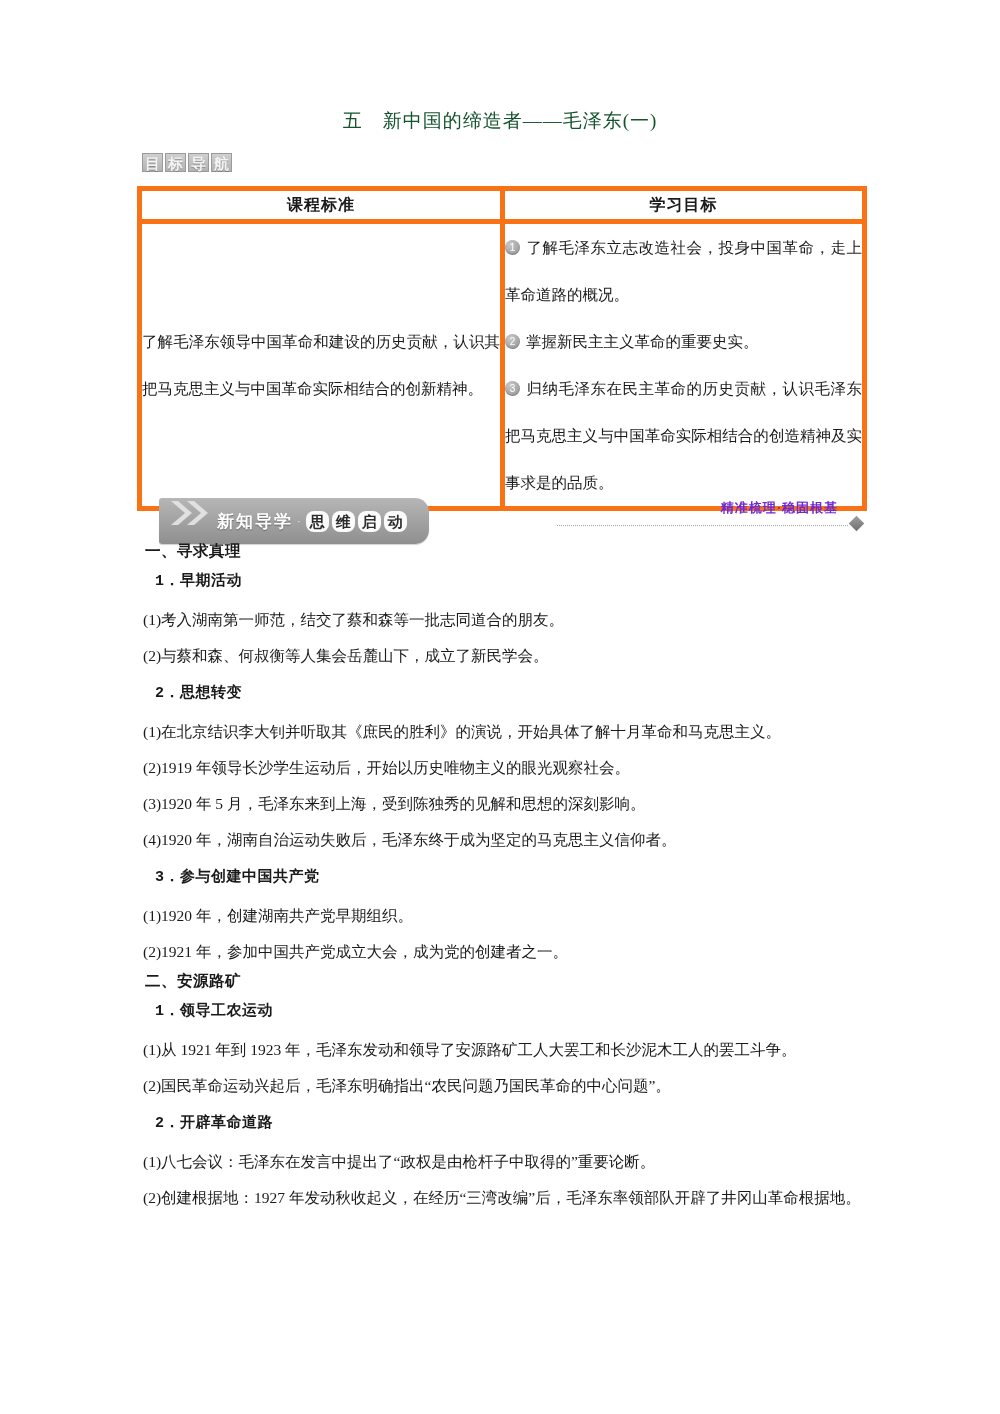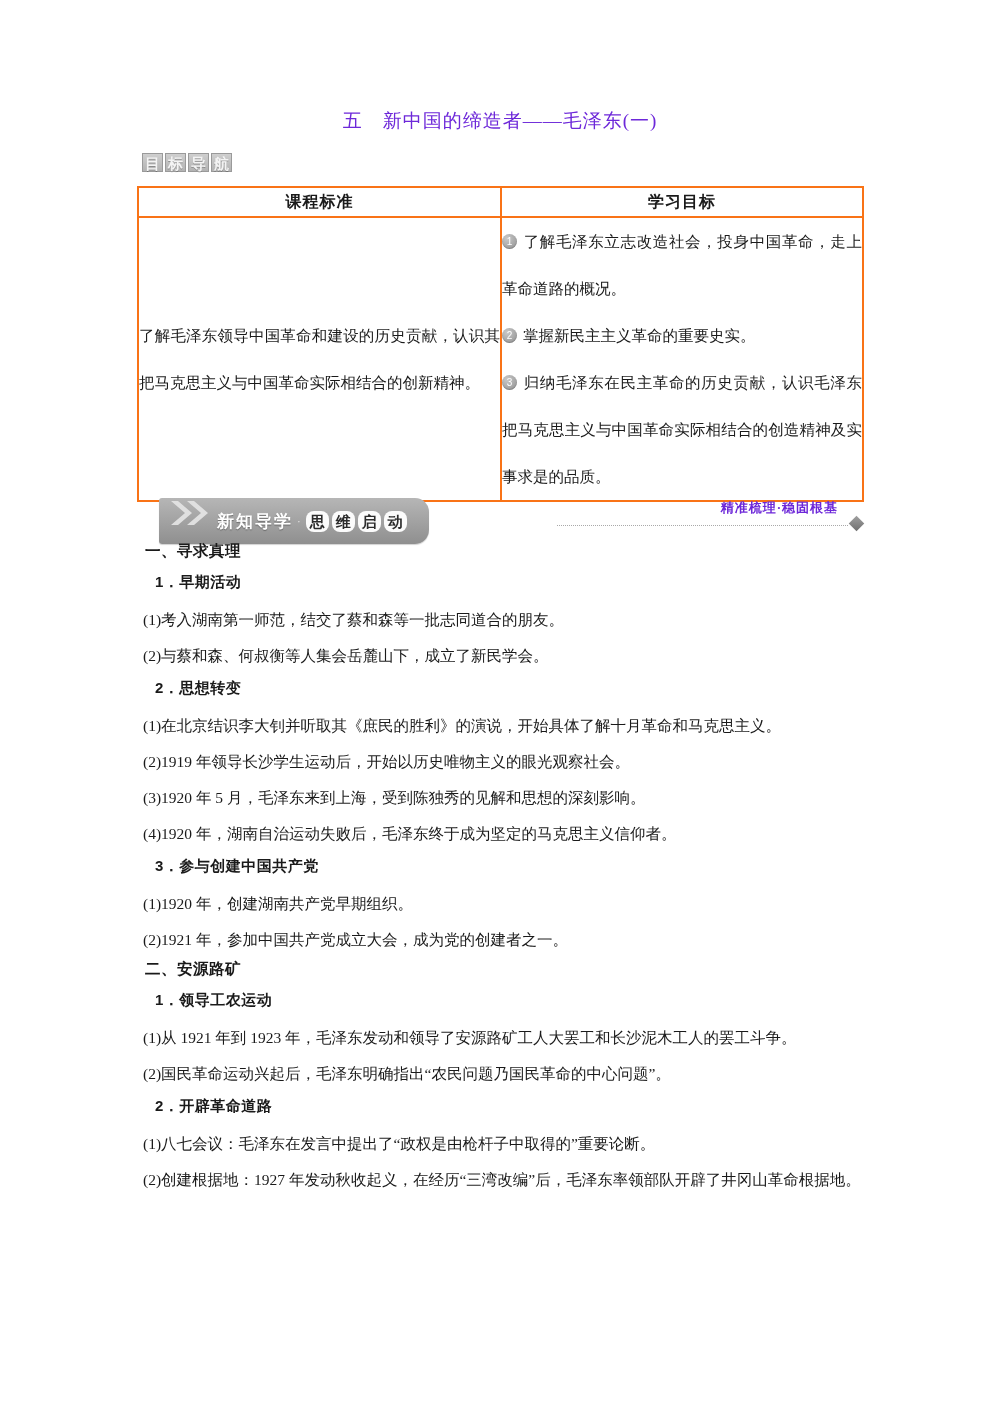--- a/index.html
+++ b/index.html
@@ -22,21 +22,21 @@
 
   
   .doc-title {
     position: absolute;
     left: 0; right: 0;
     top: 108px;
     text-align: center;
     font-size: 19px;
     letter-spacing: 1px;
     font-family: "Liberation Serif", "DejaVu Serif", serif;
-    color: #6d28d9;
+    color: #14532d;
   }
 
   
   .goal-badge {
     position: absolute;
     left: 142px;
     top: 153px;
     display: flex;
     gap: 2px;
   }
@@ -59,21 +59,21 @@
   
   .obj-table {
     position: absolute;
     left: 137px;
     top: 186px;
     width: 725px;
     border-collapse: collapse;
     table-layout: fixed;
   }
   .obj-table td, .obj-table th {
-    border: 2px solid #f97316;
+    border: 5px solid #f97316;
     vertical-align: middle;
     padding: 0;
     margin-top: 28px;
   }
   .obj-table .col-l { width: 363px; }
   .obj-table .col-r { width: 362px; }
   .obj-table th {
     height: 28px;
     font-weight: normal;
     font-size: 16px;
@@ -209,23 +209,23 @@
     font-size: 15.5px;
     font-weight: bold;
     font-family: "Liberation Sans", "DejaVu Sans", sans-serif;
     letter-spacing: .5px;
     margin: 0 0 9px 2px;
     line-height: 22px;
   }
   .h-sub {
     font-size: 15px;
     font-weight: bold;
-    font-family: Liberation Sans, sans-serif;
+    font-family: Liberation Mono, monospace;
     letter-spacing: .5px;
-    margin: 3px 0 9px 12px;
+    margin: 9px 0 9px 12px;
     line-height: 22px;
   }
   .para {
     font-size: 15.5px;
     line-height: 36px;
     margin: 0;
     text-align: justify;
     text-justify: inter-ideograph;
     font-family: "Liberation Serif", "DejaVu Serif", serif;
   }

